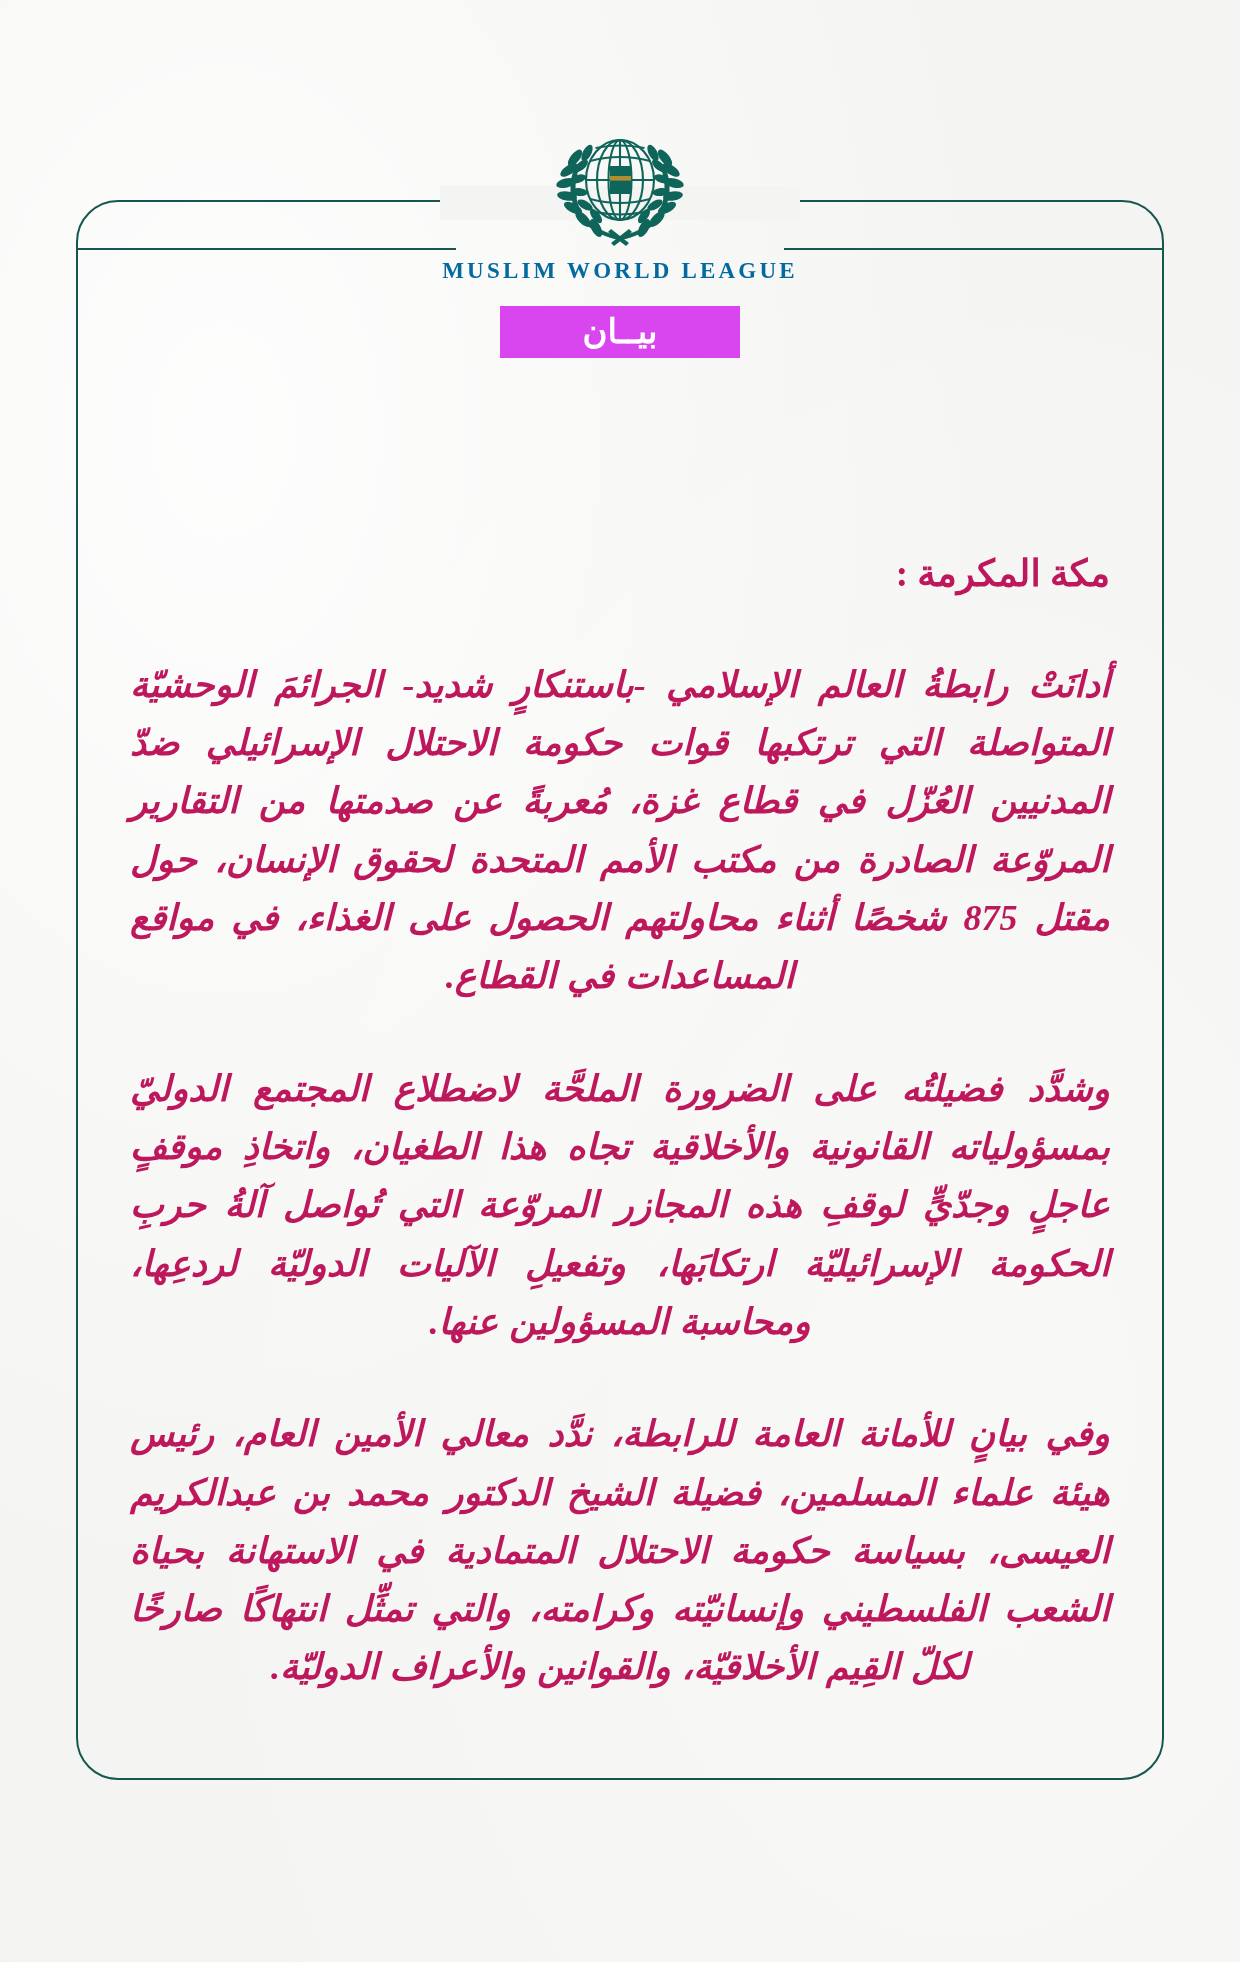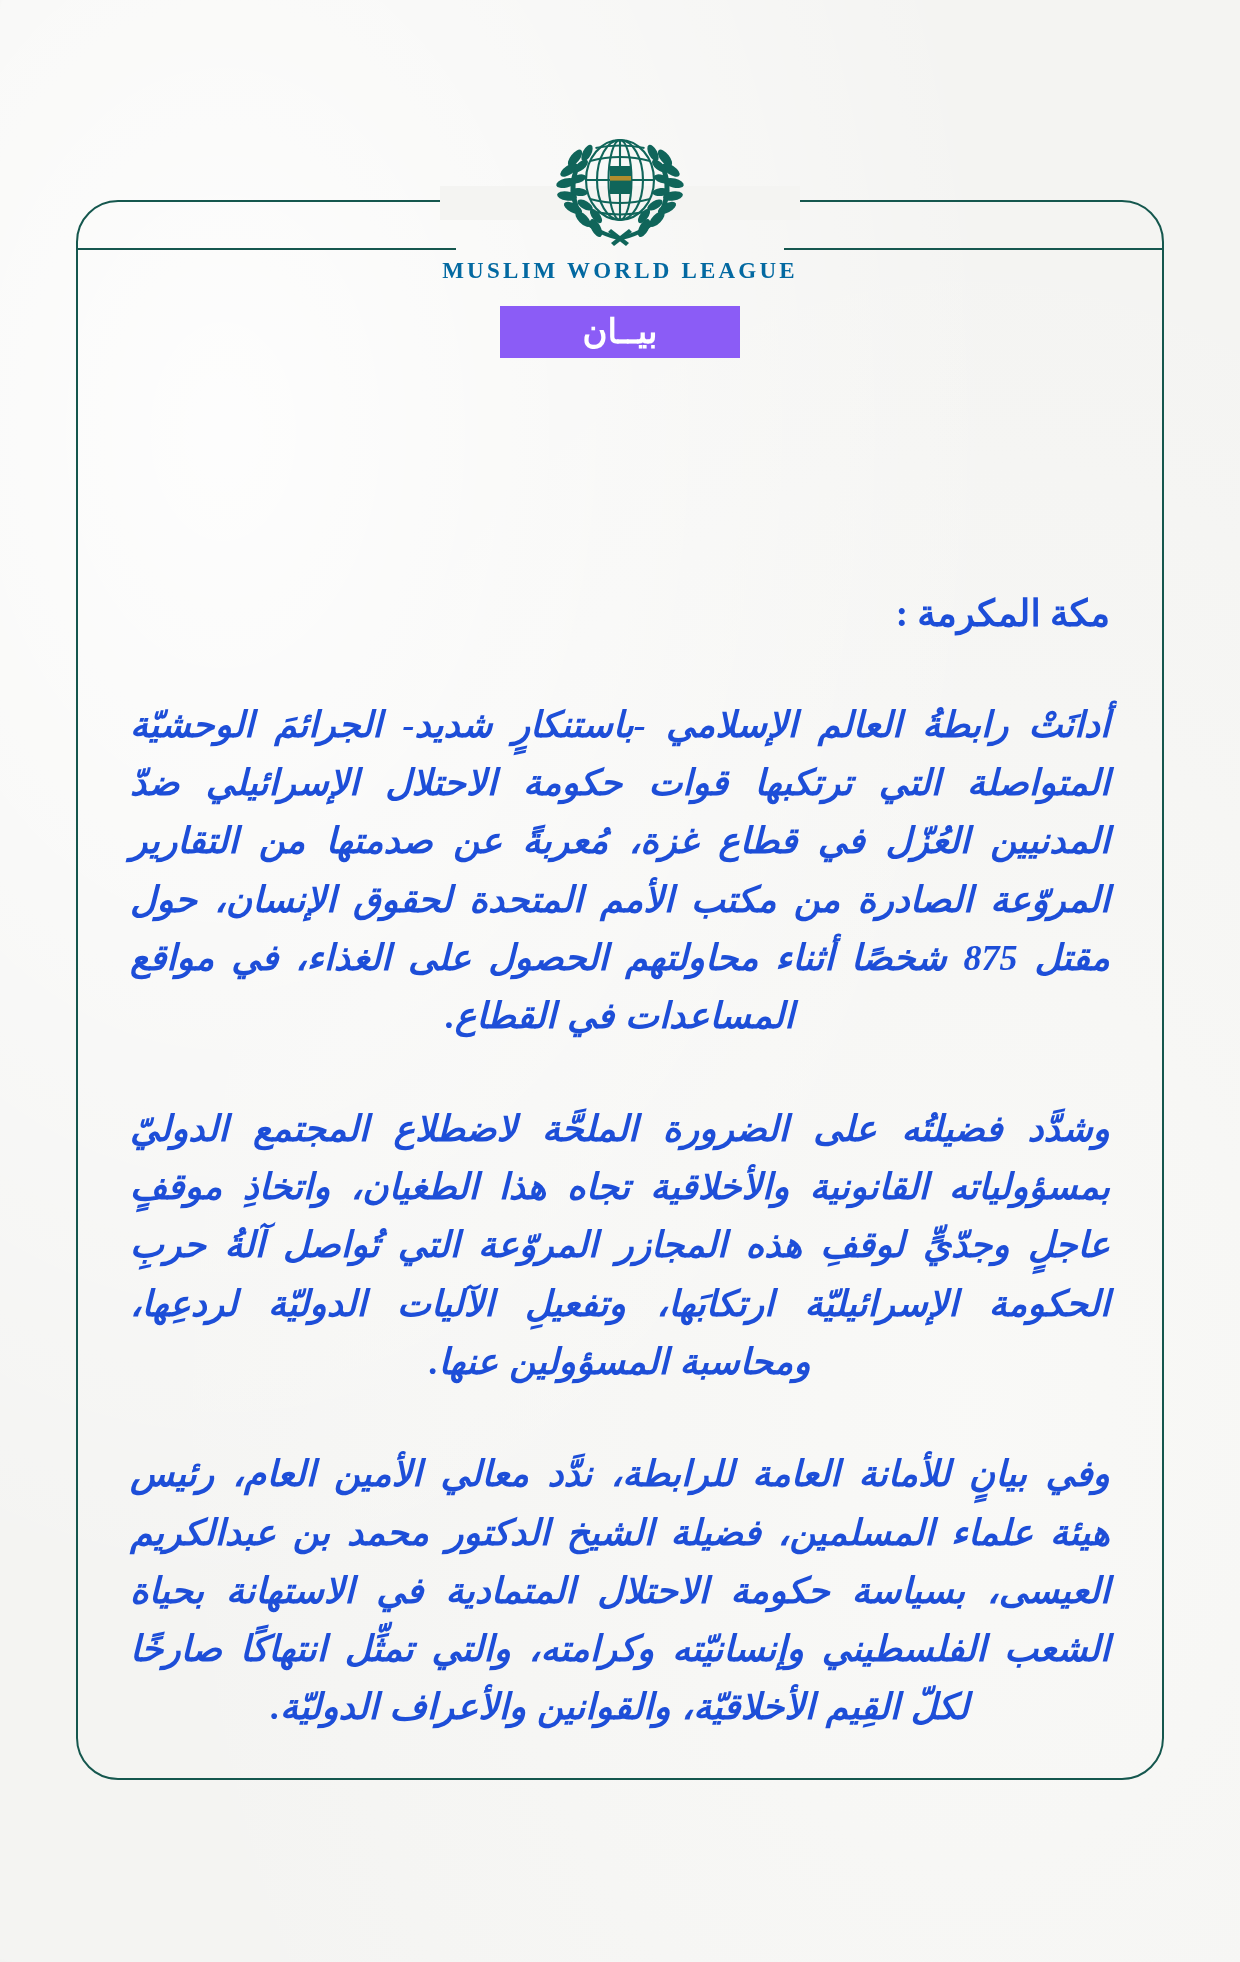--- a/index.html
+++ b/index.html
@@ -73,21 +73,21 @@
     font-weight: 700;
     letter-spacing: 3.2px;
     color: #0369a1;
     direction: ltr;
   }
 
   .banner {
     margin: 22px auto 0;
     width: 240px;
     height: 52px;
-    background: #8b5cf6;
+    background: #d946ef;
     color: #ffffff;
     font-size: 34px;
     font-weight: 700;
     line-height: 52px;
     letter-spacing: 1px;
     direction: rtl;
   }
 
   
   .card {
@@ -110,25 +110,25 @@
     top: 186px;
     width: 360px;
     height: 34px;
     background: #f4f4f2;
   }
 
   
   .content {
     position: absolute;
     left: 130px;
-    top: 588px;
+    top: 548px;
     width: 980px;
     direction: rtl;
     text-align: justify;
-    color: #1d4ed8;
+    color: #be185d;
   }
   .dateline {
     font-size: 37px;
     font-weight: 700;
     text-align: right;
     margin: 0 0 56px 0;
     line-height: 1.4;
   }
   .para {
     font-size: 36px;

